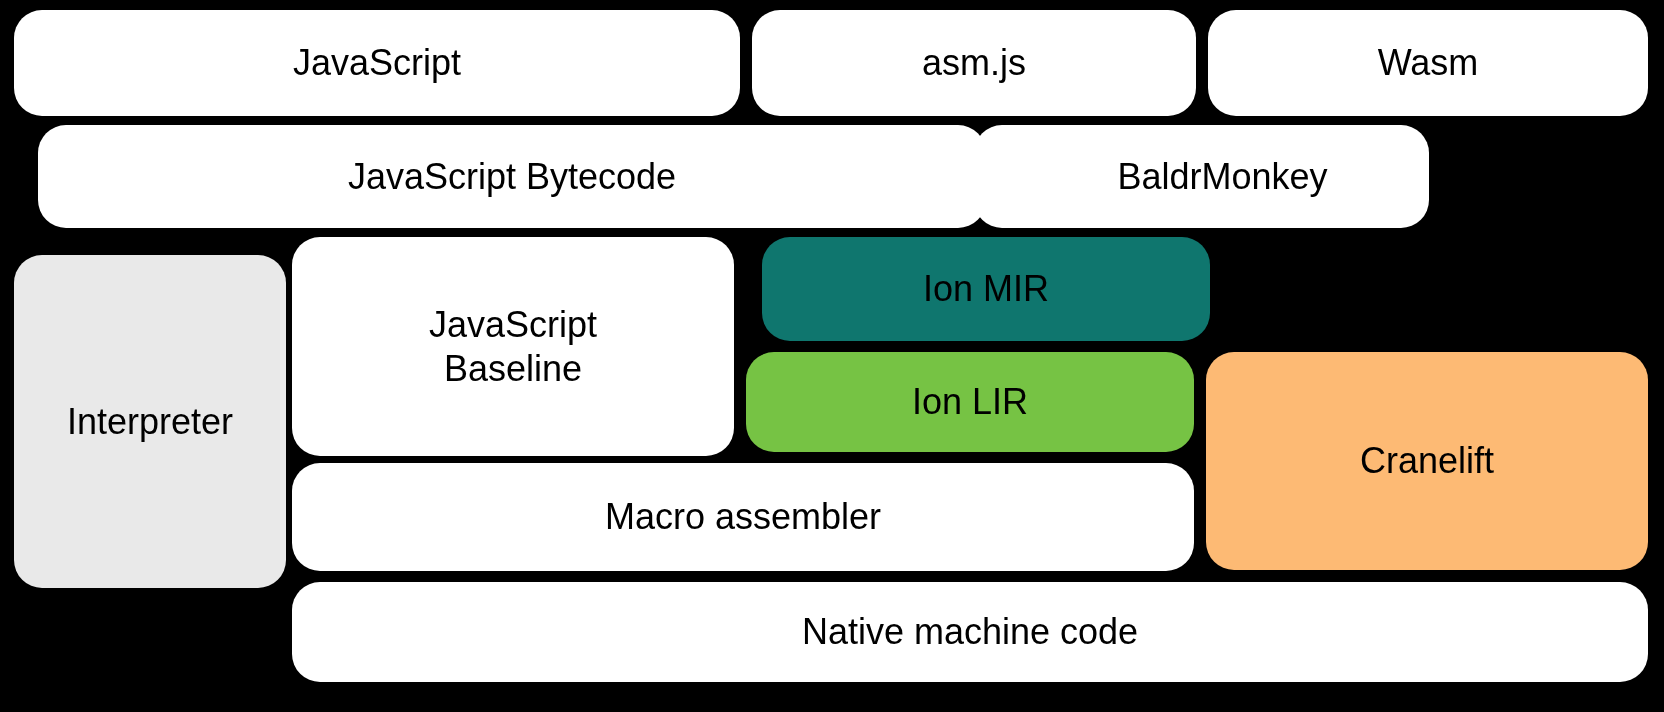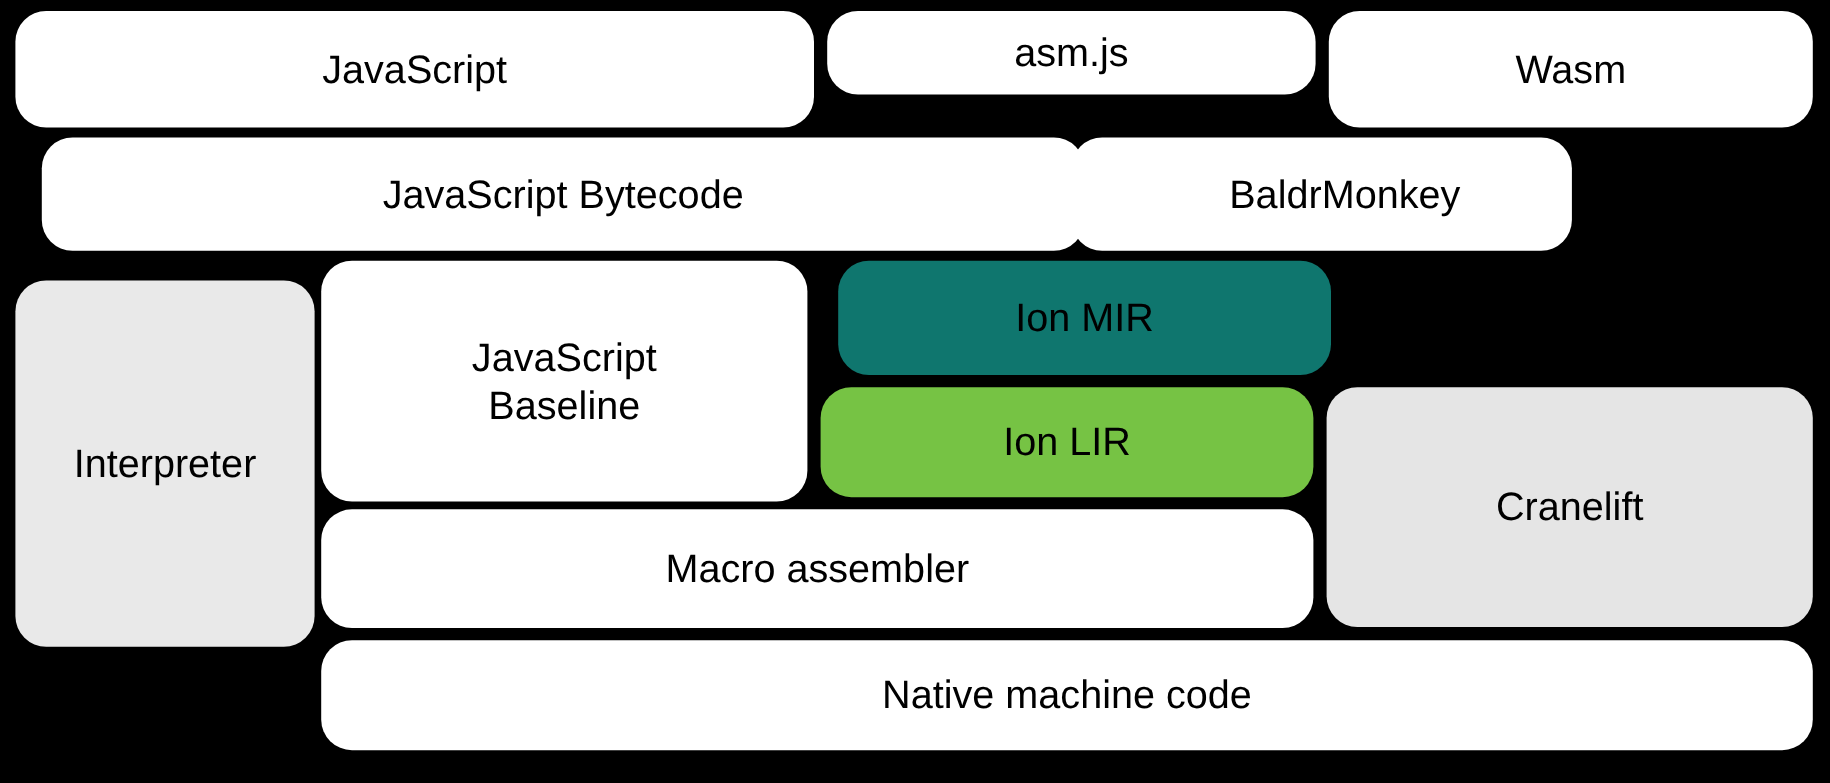--- a/index.html
+++ b/index.html
@@ -22,21 +22,21 @@
     justify-content: center;
     text-align: center;
     font-size: 36px;
     line-height: 1.22;
     color: #000000;
     white-space: pre-line;
     box-sizing: border-box;
   }
   
   .b-javascript   { left: 14px;   top: 10px;  width: 726px;  height: 106px; }
-  .b-asmjs        { left: 752px;  top: 10px;  width: 444px;  height: 76px; }
+  .b-asmjs        { left: 752px;  top: 10px;  width: 444px;  height: 106px; }
   .b-wasm         { left: 1208px; top: 10px;  width: 440px;  height: 106px; }
   .b-bytecode     { left: 14px;   top: 125px; width: 948px;  height: 103px; margin-left: 24px; }
   .b-baldrmonkey  { left: 974px;  top: 125px; width: 455px;  height: 103px; }
   .b-interpreter  { left: 14px;   top: 237px; width: 272px;  height: 333px; margin-top: 18px; }
   .b-baseline     { left: 292px;  top: 237px; width: 442px;  height: 219px; }
   .b-ionmir       { left: 746px;  top: 237px; width: 448px;  height: 104px; }
   .b-ionlir       { left: 746px;  top: 352px; width: 448px;  height: 100px; }
   .b-cranelift    { left: 1206px; top: 352px; width: 442px;  height: 218px; }
   .b-macroasm     { left: 292px;  top: 463px; width: 902px;  height: 108px; }
   .b-native       { left: 292px;  top: 582px; width: 1356px; height: 100px; }
@@ -76,21 +76,21 @@
   </div>
 
   <div class="box b-ionmir" style="background-color: #0f766e; margin-left: 16px;">
     <span>Ion MIR</span>
   </div>
 
   <div class="box b-ionlir" style="background-color: rgb(118, 195, 68);">
     <span>Ion LIR</span>
   </div>
 
-  <div class="box b-cranelift" style="background-color: #e5e5e5;">
+  <div class="box b-cranelift" style="background-color: #fdba74;">
     <span>Cranelift</span>
   </div>
 
   <div class="box b-macroasm" style="background-color: rgb(255, 255, 255);">
     <span>Macro assembler</span>
   </div>
 
   <div class="box b-native" style="background-color: rgb(255, 255, 255);">
     <span>Native machine code</span>
   </div>

